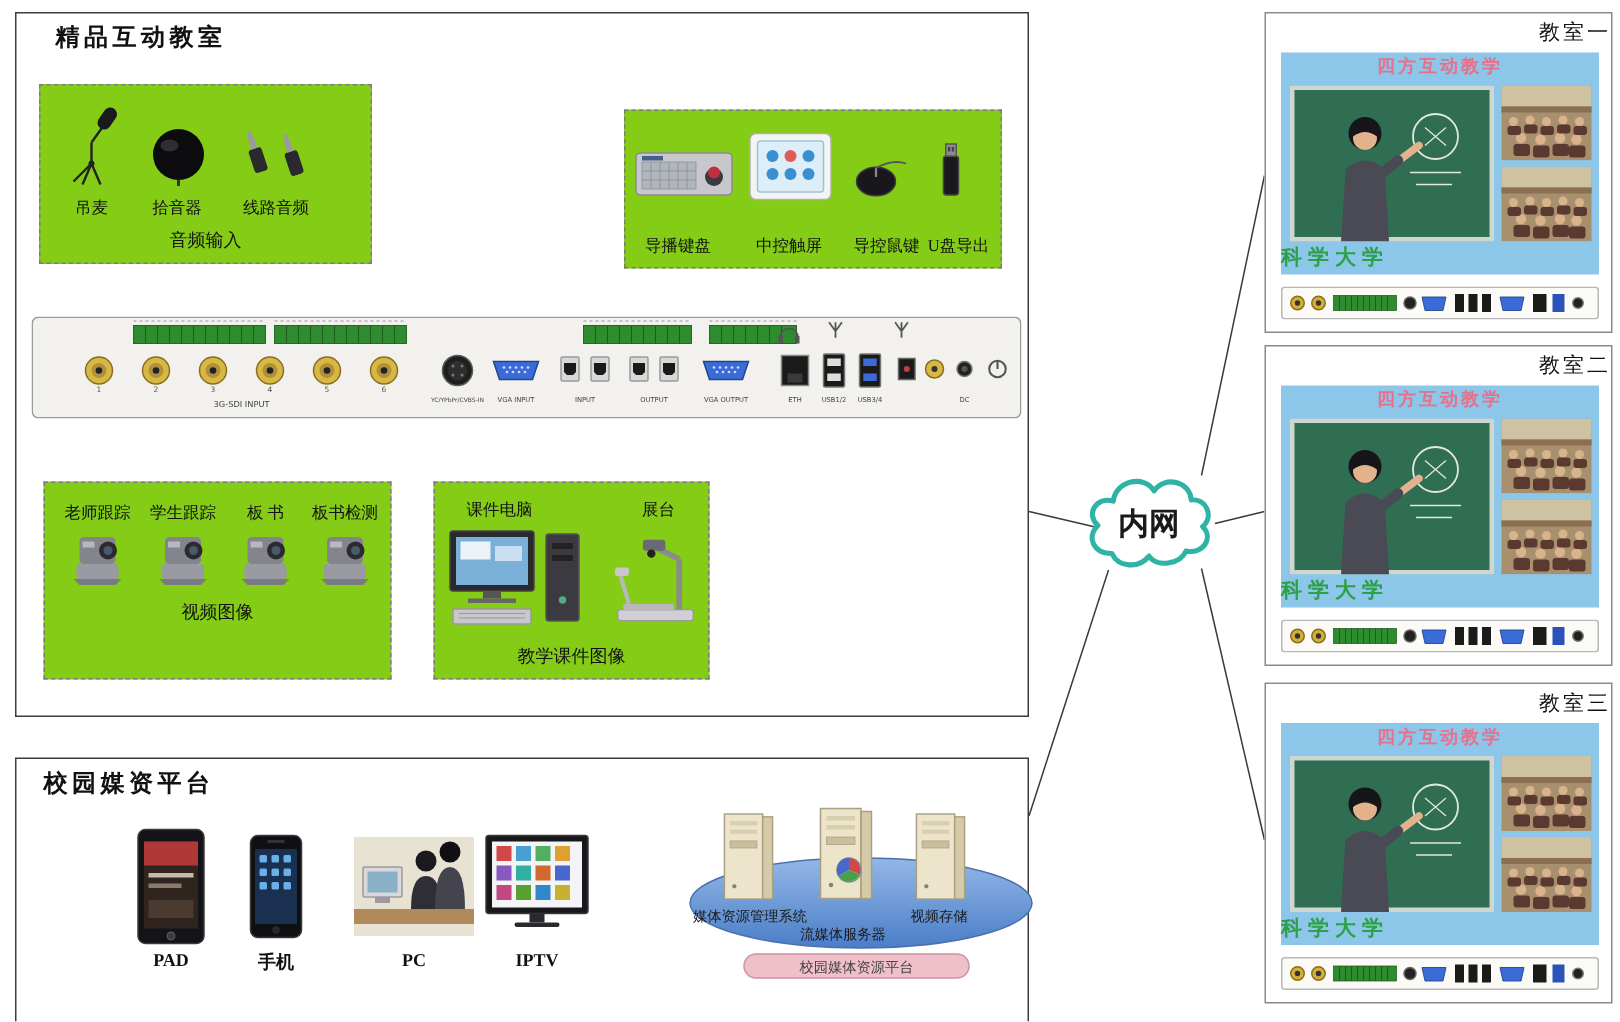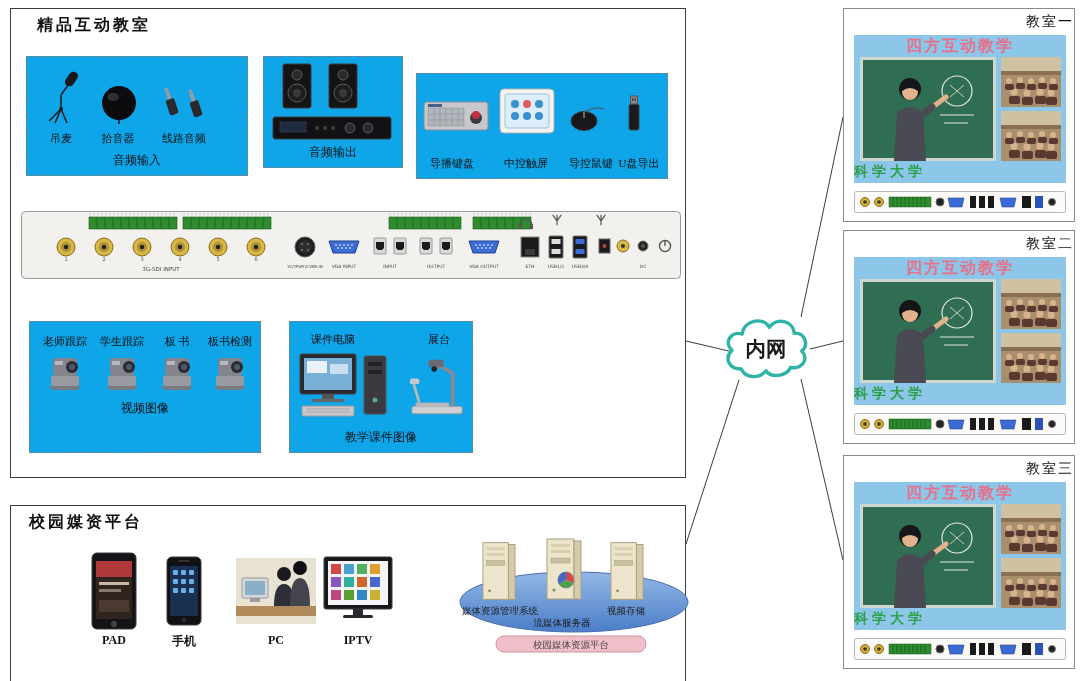--- a/index.html
+++ b/index.html
@@ -1,29 +1,29 @@
 <!DOCTYPE html>
 <html><head>
 <meta charset="utf-8">
 <style>
   * { margin:0; padding:0; box-sizing:border-box; }
   body { background:#fff; }
   .canvas { position:relative; width:1080px; height:681px; background:#fff;
             font-family:"Liberation Serif","DejaVu Serif",serif; color:#111; overflow:hidden; }
   .abs { position:absolute; }
   .box { position:absolute; border:1px solid #3c3c3c; background:#fff; }
-  .dashed { position:absolute; border:1px dashed #7d7d7d; background:#0ea5e9; }
+  .dashed { position:absolute; border:1px dashed #7d7d7d; background:#84cc16; }
   .title { position:absolute; font-size:16px; font-weight:bold; letter-spacing:3px; }
   .lbl { position:absolute; font-size:11px; text-align:center; white-space:nowrap; }
   .cap { position:absolute; left:0; right:0; text-align:center; font-size:12px; white-space:nowrap; }
   .dev-lbl { position:absolute; font-size:12px; font-weight:bold; text-align:center; }
   .classroom { position:absolute; left:843px; width:232px; height:214px; border:1px solid #8a8a8a; background:#fff; }
   .cr-title { position:absolute; top:4px; left:0; right:0; text-align:right; font-size:14px; letter-spacing:2px; }
   .cr-screen { position:absolute; left:10px; top:26px; width:212px; height:148px; background:#8cc6e8; }
-  .cr-screen-title { position:absolute; top:1px; left:0; right:0; text-align:center; font-size:16px; font-weight:bold; color:#e8708a; letter-spacing:2px; }
+  .cr-screen-title { position:absolute; top:1px; left:0; right:0; text-align:center; font-size:12px; font-weight:bold; color:#e8708a; letter-spacing:2px; }
   .cr-school { position:absolute; bottom:2px; left:0; right:0; font-size:14px; font-weight:bold; color:#2fa04a; letter-spacing:4px; }
   .cr-panel { left:10px; top:182px; }
 </style>
 </head>
 <body>
 
 <svg width="0" height="0" style="position:absolute" aria-hidden="true">
 <defs>
   <linearGradient id="gradPlat" x1="0" y1="0" x2="0" y2="1">
     <stop offset="0" stop-color="#93b7e6"></stop>
@@ -370,32 +370,20 @@
         </svg>
       <svg class="abs" style="left:130px;top:28px" width="56" height="38">
           <use href="#icon-plugs"></use>
         </svg>
       <div class="lbl" style="left:6px;top:74px;width:56px">吊麦</div>
       <div class="lbl" style="left:62px;top:74px;width:58px">拾音器</div>
       <div class="lbl" style="left:122px;top:74px;width:70px">线路音频</div>
       <div class="cap" style="bottom:6px">音频输入</div>
     </div>
 
-    <div class="dashed" style="left:252px;top:47px;width:140px;height:112px">
-      <svg class="abs" style="left:18px;top:6px" width="30" height="46">
-          <use href="#icon-speaker"></use>
-        </svg>
-      <svg class="abs" style="left:64px;top:6px" width="30" height="46">
-          <use href="#icon-speaker"></use>
-        </svg>
-      <svg class="abs" style="left:8px;top:58px" width="120" height="26">
-          <use href="#icon-amp"></use>
-        </svg>
-      <div class="cap" style="bottom:6px">音频输出</div>
-    </div>
 
     <div class="dashed" style="left:405px;top:64px;width:252px;height:106px">
       <svg class="abs" style="left:6px;top:22px" width="66" height="36">
           <use href="#icon-keyboard"></use>
         </svg>
       <svg class="abs" style="left:82px;top:14px" width="56" height="46">
           <use href="#icon-touch"></use>
         </svg>
       <svg class="abs" style="left:150px;top:32px" width="38" height="26">
           <use href="#icon-mouse"></use>

